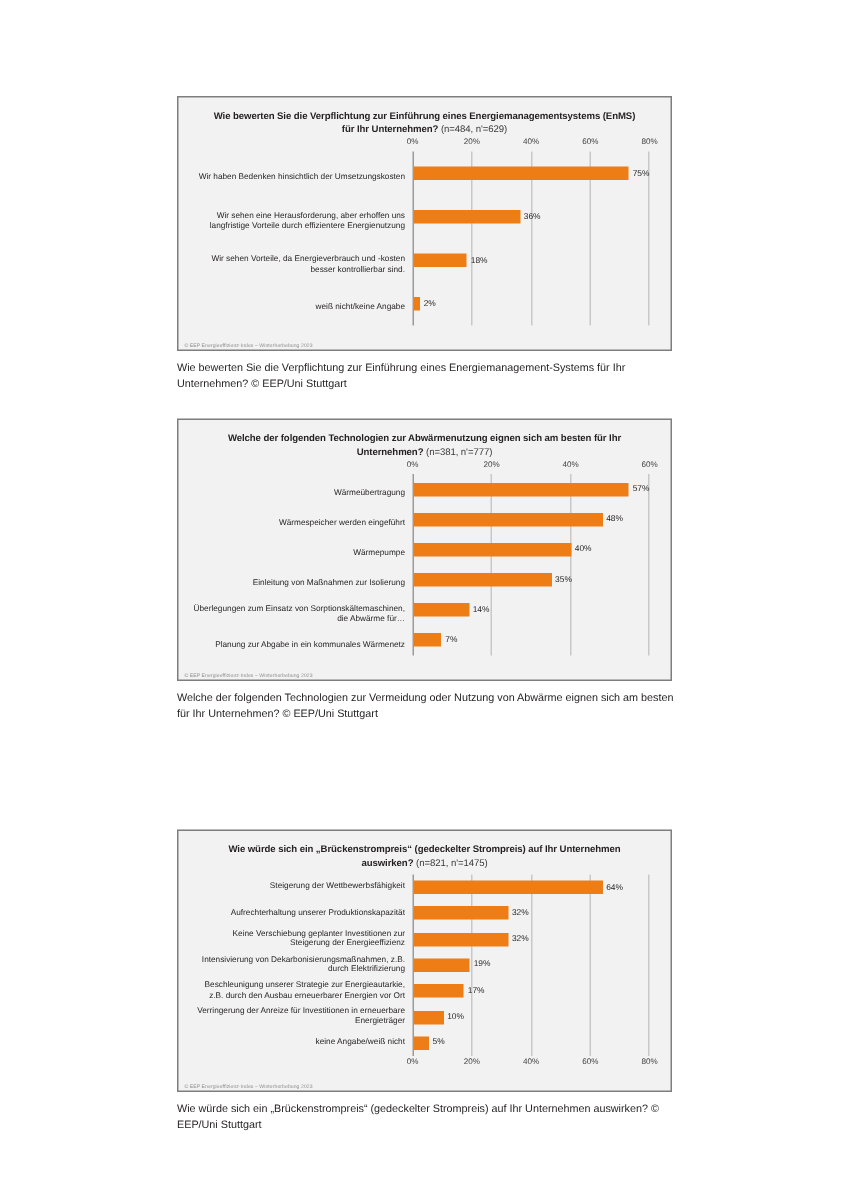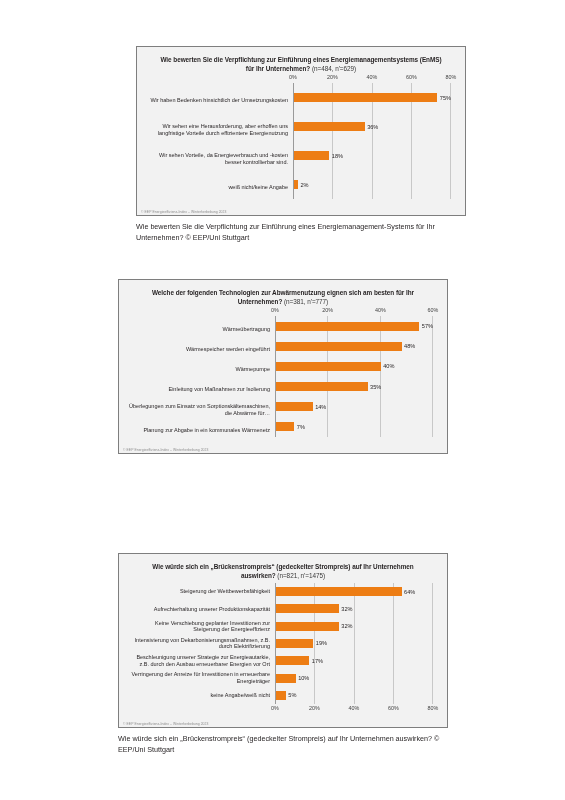--- a/index.html
+++ b/index.html
@@ -22,21 +22,21 @@
     inset: 0;
     background: #ffffff;
   }
 
   
   .figure {
     position: absolute;
     left: 118px;
     width: 340px;
   }
-  .fig1 { top: 46px; margin-left: 18px; }
+  .fig1 { top: 64px; }
   .fig2 { top: 279px; }
   .fig3 { top: 512px; margin-top: 41px; }
 
   
   .chart-frame {
     position: relative;
     box-sizing: border-box;
     width: 330px;
     background: #f2f2f2;
     border: 1px solid #7e7e7e;
@@ -269,20 +269,21 @@
             <div class="cat-label">Wärmeübertragung</div>
             <div class="cat-label">Wärmespeicher werden eingeführt</div>
             <div class="cat-label">Wärmepumpe</div>
             <div class="cat-label">Einleitung von Maßnahmen zur Isolierung</div>
             <div class="cat-label">Überlegungen zum Einsatz von Sorptionskältemaschinen, die Abwärme für…</div>
             <div class="cat-label">Planung zur Abgabe in ein kommunales Wärmenetz</div>
           </div>
       </div>
       <div class="chart-footer">© EEP Energieeffizienz-Index – Winterherbebung 2023</div>
     </div>
+    <div class="caption">Welche der folgenden Technologien zur Vermeidung oder Nutzung von Abwärme eignen sich am besten für Ihr Unternehmen? © EEP/Uni Stuttgart</div>
   </div>
 
   <div class="figure fig3">
     <div class="chart-frame c3">
       <div class="chart-title">
         <span>Wie würde sich ein „Brückenstrompreis“ (gedeckelter Strompreis) auf Ihr Unternehmen auswirken?</span>
         <span class="nval">(n=821, n'=1475)</span>
       </div>
       <div class="plot">
         <div class="bars-wrap" id="bw3">

